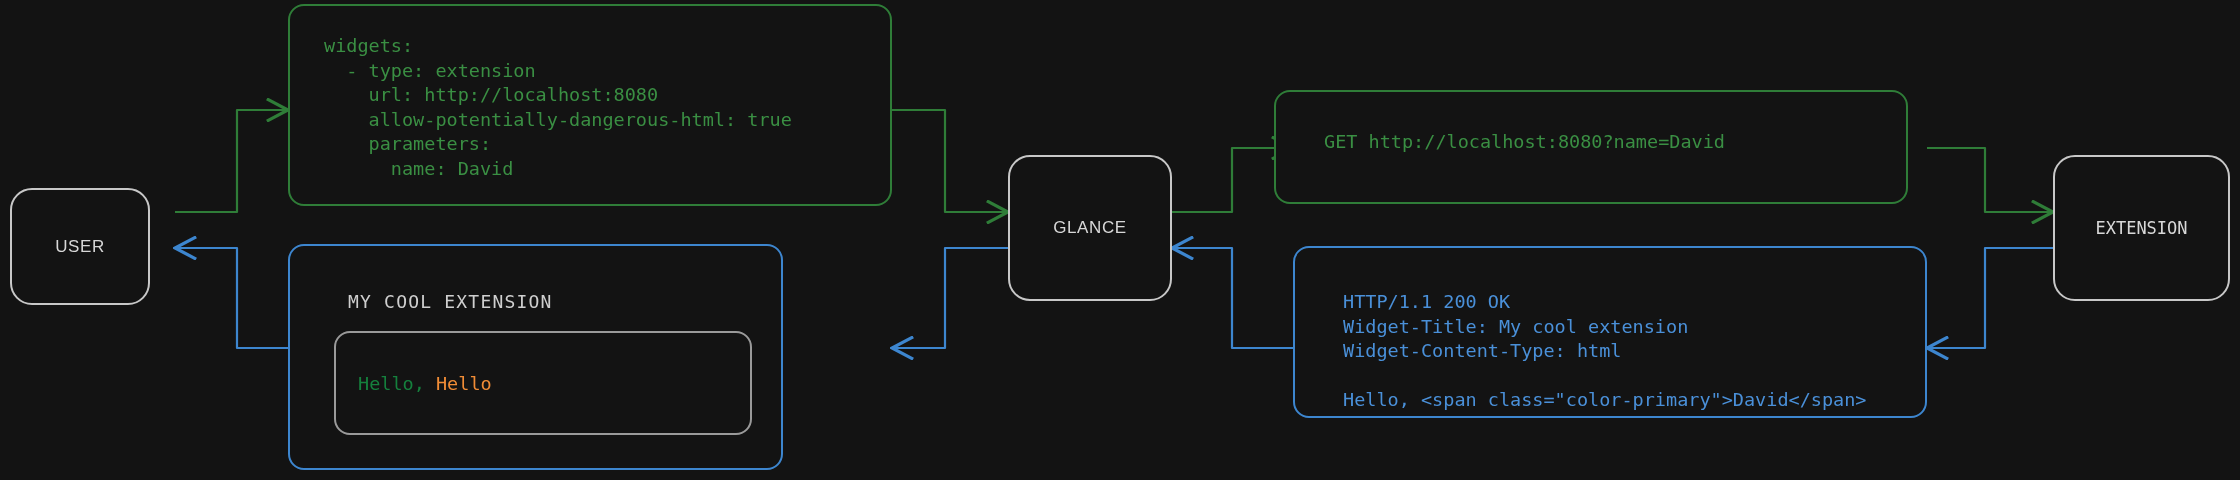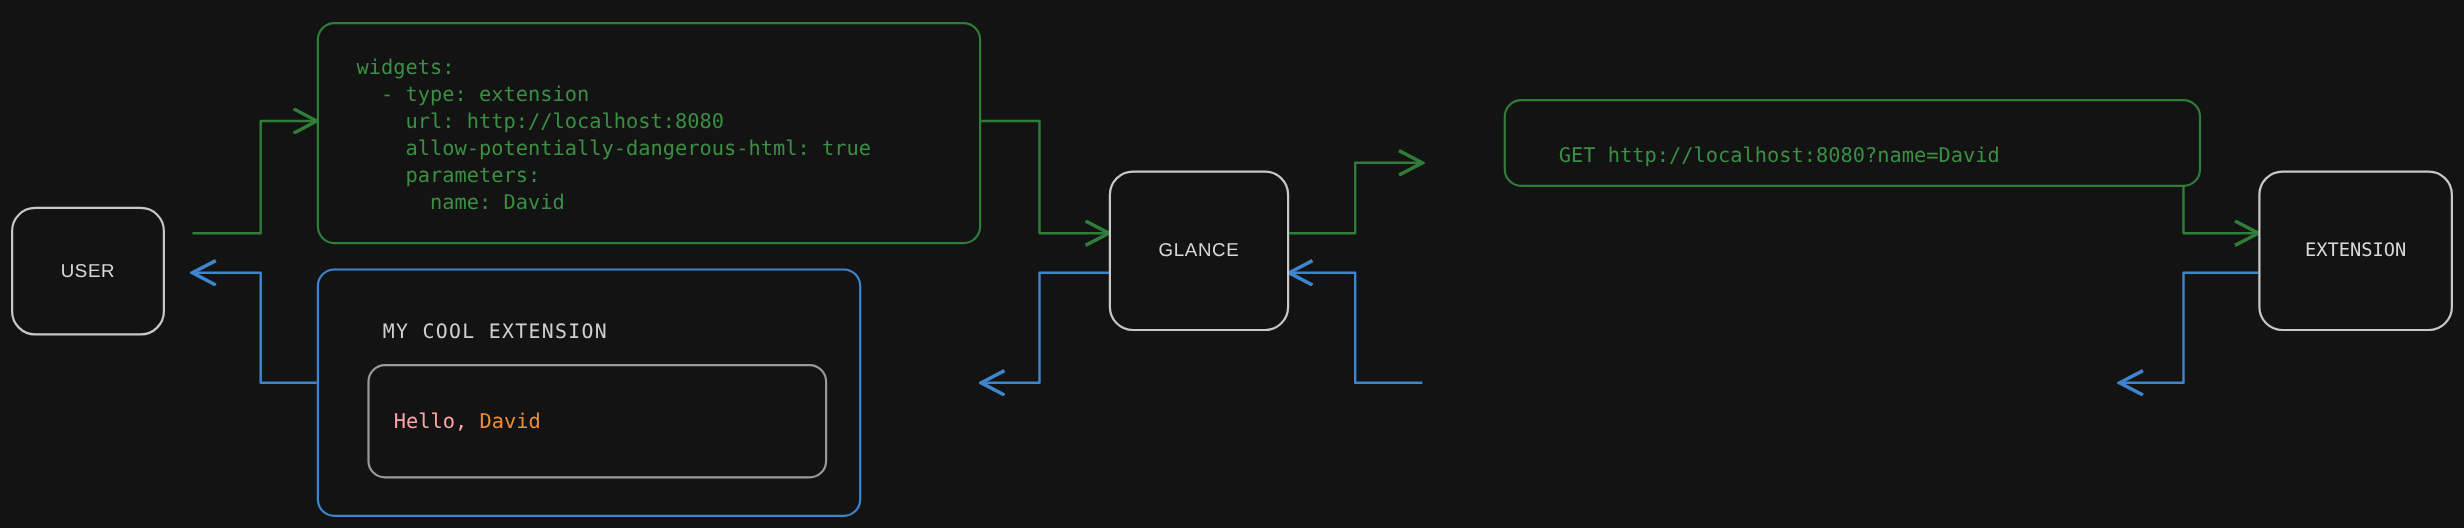--- a/index.html
+++ b/index.html
@@ -77,21 +77,21 @@
     box-sizing: border-box;
     border: 2px solid #9a9a9a;
     border-radius: 16px;
     display: flex;
     align-items: center;
     padding: 0 22px;
   }
   .widget-text {
     font-family: "DejaVu Sans Mono", monospace;
     font-size: 18.5px;
-    color: #fca5a5;
+    color: #15803d;
     white-space: pre;
   }
   .accent {
     color: #f08c36;
   }
 </style>
 </head>
 <body>
 
 <div id="stage">
@@ -134,35 +134,42 @@
   </div>
 
   <div class="node" style="left:2053px; top:155px; width:177px; height:146px;">
     <span class="node-label mono">EXTENSION</span>
   </div>
 
   <div class="node" style="left:1008px; top:155px; width:164px; height:146px;">
     <span class="node-label">GLANCE</span>
   </div>
 
-  <div class="panel" style="left:288px; top:20px; width:604px; height:202px;">
+  <div class="panel" style="left:288px; top:4px; width:604px; height:202px;">
     <pre class="code" style="margin:0; position:absolute; left:34px; top:28px;">widgets:
   - type: extension
     url: http://localhost:8080
     allow-potentially-dangerous-html: true
     parameters:
       name: David</pre>
   </div>
 
-  <div class="panel" style="left:1367px; top:90px; width:634px; height:80px;">
+  <div class="panel" style="left:1274px; top:90px; width:634px; height:114px;">
     <pre class="code" style="margin:0; position:absolute; left:48px; top:38px;">GET http://localhost:8080?name=David</pre>
   </div>
 
+  <div class="panel blue" style="left:1293px; top:246px; width:634px; height:172px;">
+    <pre class="code blue" style="margin:0; position:absolute; left:48px; top:42px;">HTTP/1.1 200 OK
+Widget-Title: My cool extension
+Widget-Content-Type: html
+
+Hello, &lt;span class="color-primary"&gt;David&lt;/span&gt;</pre>
+  </div>
 
   <div class="panel blue" style="left:288px; top:244px; width:495px; height:226px;">
     <div class="widget-title" style="position:absolute; left:58px; top:45px;">MY COOL EXTENSION</div>
     <div class="widget-body" style="position:absolute; left:44px; top:85px; width:418px; height:104px;">
       <span class="widget-text">Hello, </span>
-        <span class="widget-text accent">David</span>
+        <span class="widget-text accent">Hello</span>
     </div>
   </div>
 
 </div>
 
 </body></html>

